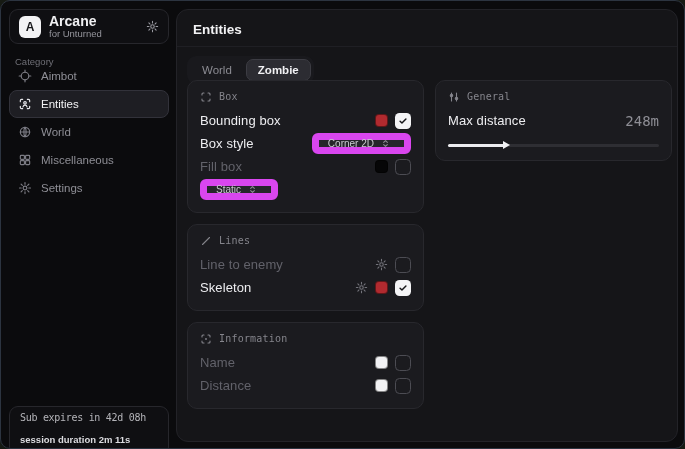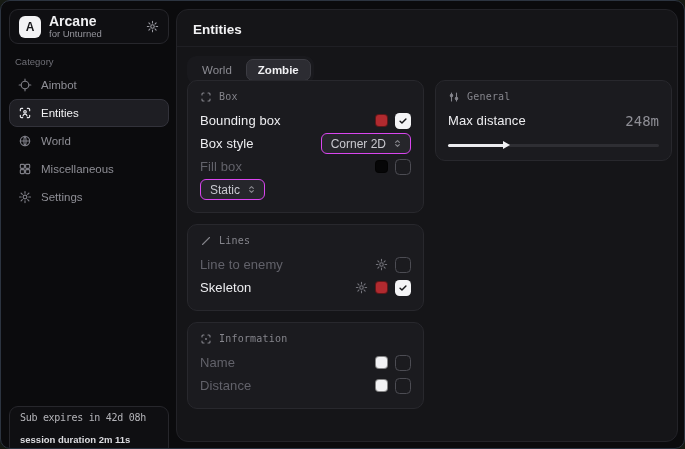--- a/index.html
+++ b/index.html
@@ -9,21 +9,21 @@
 
   
   .sidebar { position:absolute; left:0; top:0; width:175px; height:100%; }
   .app-card { position:absolute; left:8px; top:8px; width:160px; height:35px; border:1px solid #27272c; border-radius:9px; background:#0f0f12; display:flex; align-items:center; padding:0 9px; gap:8px; }
   .logo { width:22px; height:22px; border-radius:6px; background:#f2f2f4; color:#17171a; font-weight:bold; font-size:12px; display:flex; align-items:center; justify-content:center; flex:0 0 auto; }
   .app-meta { flex:1; line-height:1.15; }
   .app-name { font-size:14px; font-weight:bold; color:#f0f0f2; }
   .app-sub { font-size:9.5px; color:#95959c; }
   .app-gear { color:#9a9aa1; display:flex; }
   .cat-label { position:absolute; left:14px; top:55px; font-size:9.5px; color:#6f6f76; }
-  .nav { position:absolute; left:8px; top:70px; width:160px; display:flex; flex-direction:column; }
+  .nav { position:absolute; left:8px; top:61px; width:160px; display:flex; flex-direction:column; }
   .nav-item { height:28px; display:flex; align-items:center; gap:9px; padding:0 8px; border-radius:8px; font-size:11.5px; color:#8e8e95; border:1px solid transparent; cursor:default; }
   .nav-item .nicon { display:flex; color:#7c7c84; }
   .nav-item.active { background:#1e1e23; border-color:#32323a; color:#f2f2f4; }
   .nav-item.active .nicon { color:#e8e8ec; }
   .foot-card { position:absolute; left:8px; top:405px; width:160px; height:50px; border:1px solid #27272c; border-radius:9px; background:#0f0f12; padding:5px 10px 0; }
   .foot-expiry { font-family:"DejaVu Sans Mono", monospace; font-size:10px; color:#b5b5ba; letter-spacing:-0.3px; white-space:nowrap; }
   .foot-session { font-size:9.5px; font-weight:bold; color:#dcdce0; margin-top:11px; }
 
   
   .panel { position:absolute; left:175px; top:8px; width:502px; height:433px; background:#151518; border:1px solid #232328; border-radius:12px; overflow:hidden; }
@@ -40,21 +40,21 @@
   .card-head .hicon { display:flex; }
   .card-head .htext { font-family:"DejaVu Sans Mono", monospace; font-size:10px; letter-spacing:0.2px; }
   .row { height:23px; display:flex; align-items:center; }
   .row-label { flex:1; font-size:13px; color:#ededf0; letter-spacing:0.1px; }
   .row-label.dim { color:#62626a; }
   .controls { display:flex; align-items:center; gap:7px; }
   .swatch { width:13px; height:13px; border-radius:4px; border:1px solid rgba(0,0,0,0.45); }
   .checkbox { width:16px; height:16px; border-radius:4.5px; display:flex; align-items:center; justify-content:center; }
   .checkbox.checked { background:#f4f4f6; }
   .checkbox.unchecked { border:1.5px solid #4c4c53; background:transparent; }
-  .dropdown { height:21px; display:flex; align-items:center; gap:6px; padding:0 7px 0 9px; background:#26262b; border:1px solid #d946ef; border-radius:6px; font-size:12px; color:#c9c9cf; cursor:default; }
+  .dropdown { height:21px; display:flex; align-items:center; gap:6px; padding:0 13px 0 9px; background:#26262b; border:7px solid #d946ef; border-radius:6px; font-size:10px; color:#c9c9cf; cursor:default; }
   .dropdown .dicon { display:flex; color:#8a8a90; }
   .cfg-gear { display:flex; color:#75757c; cursor:default; }
 
   .slider-row { margin-top:2px; }
   .value { font-family:"DejaVu Sans Mono", monospace; font-size:14px; color:#8e8e95; }
   .slider { position:relative; margin-top:9px; height:8px; cursor:default; }
   .slider-track { position:absolute; left:0; right:0; top:3px; height:3px; background:#2e2e33; border-radius:2px; }
   .slider-fill { position:absolute; left:0; top:3px; height:3px; background:#ececef; border-radius:2px; }
   .slider-thumb { position:absolute; top:0; width:0; height:0; border-left:7px solid #f2f2f4; border-top:4.5px solid transparent; border-bottom:4.5px solid transparent; transform:translateX(-2px); }
 

